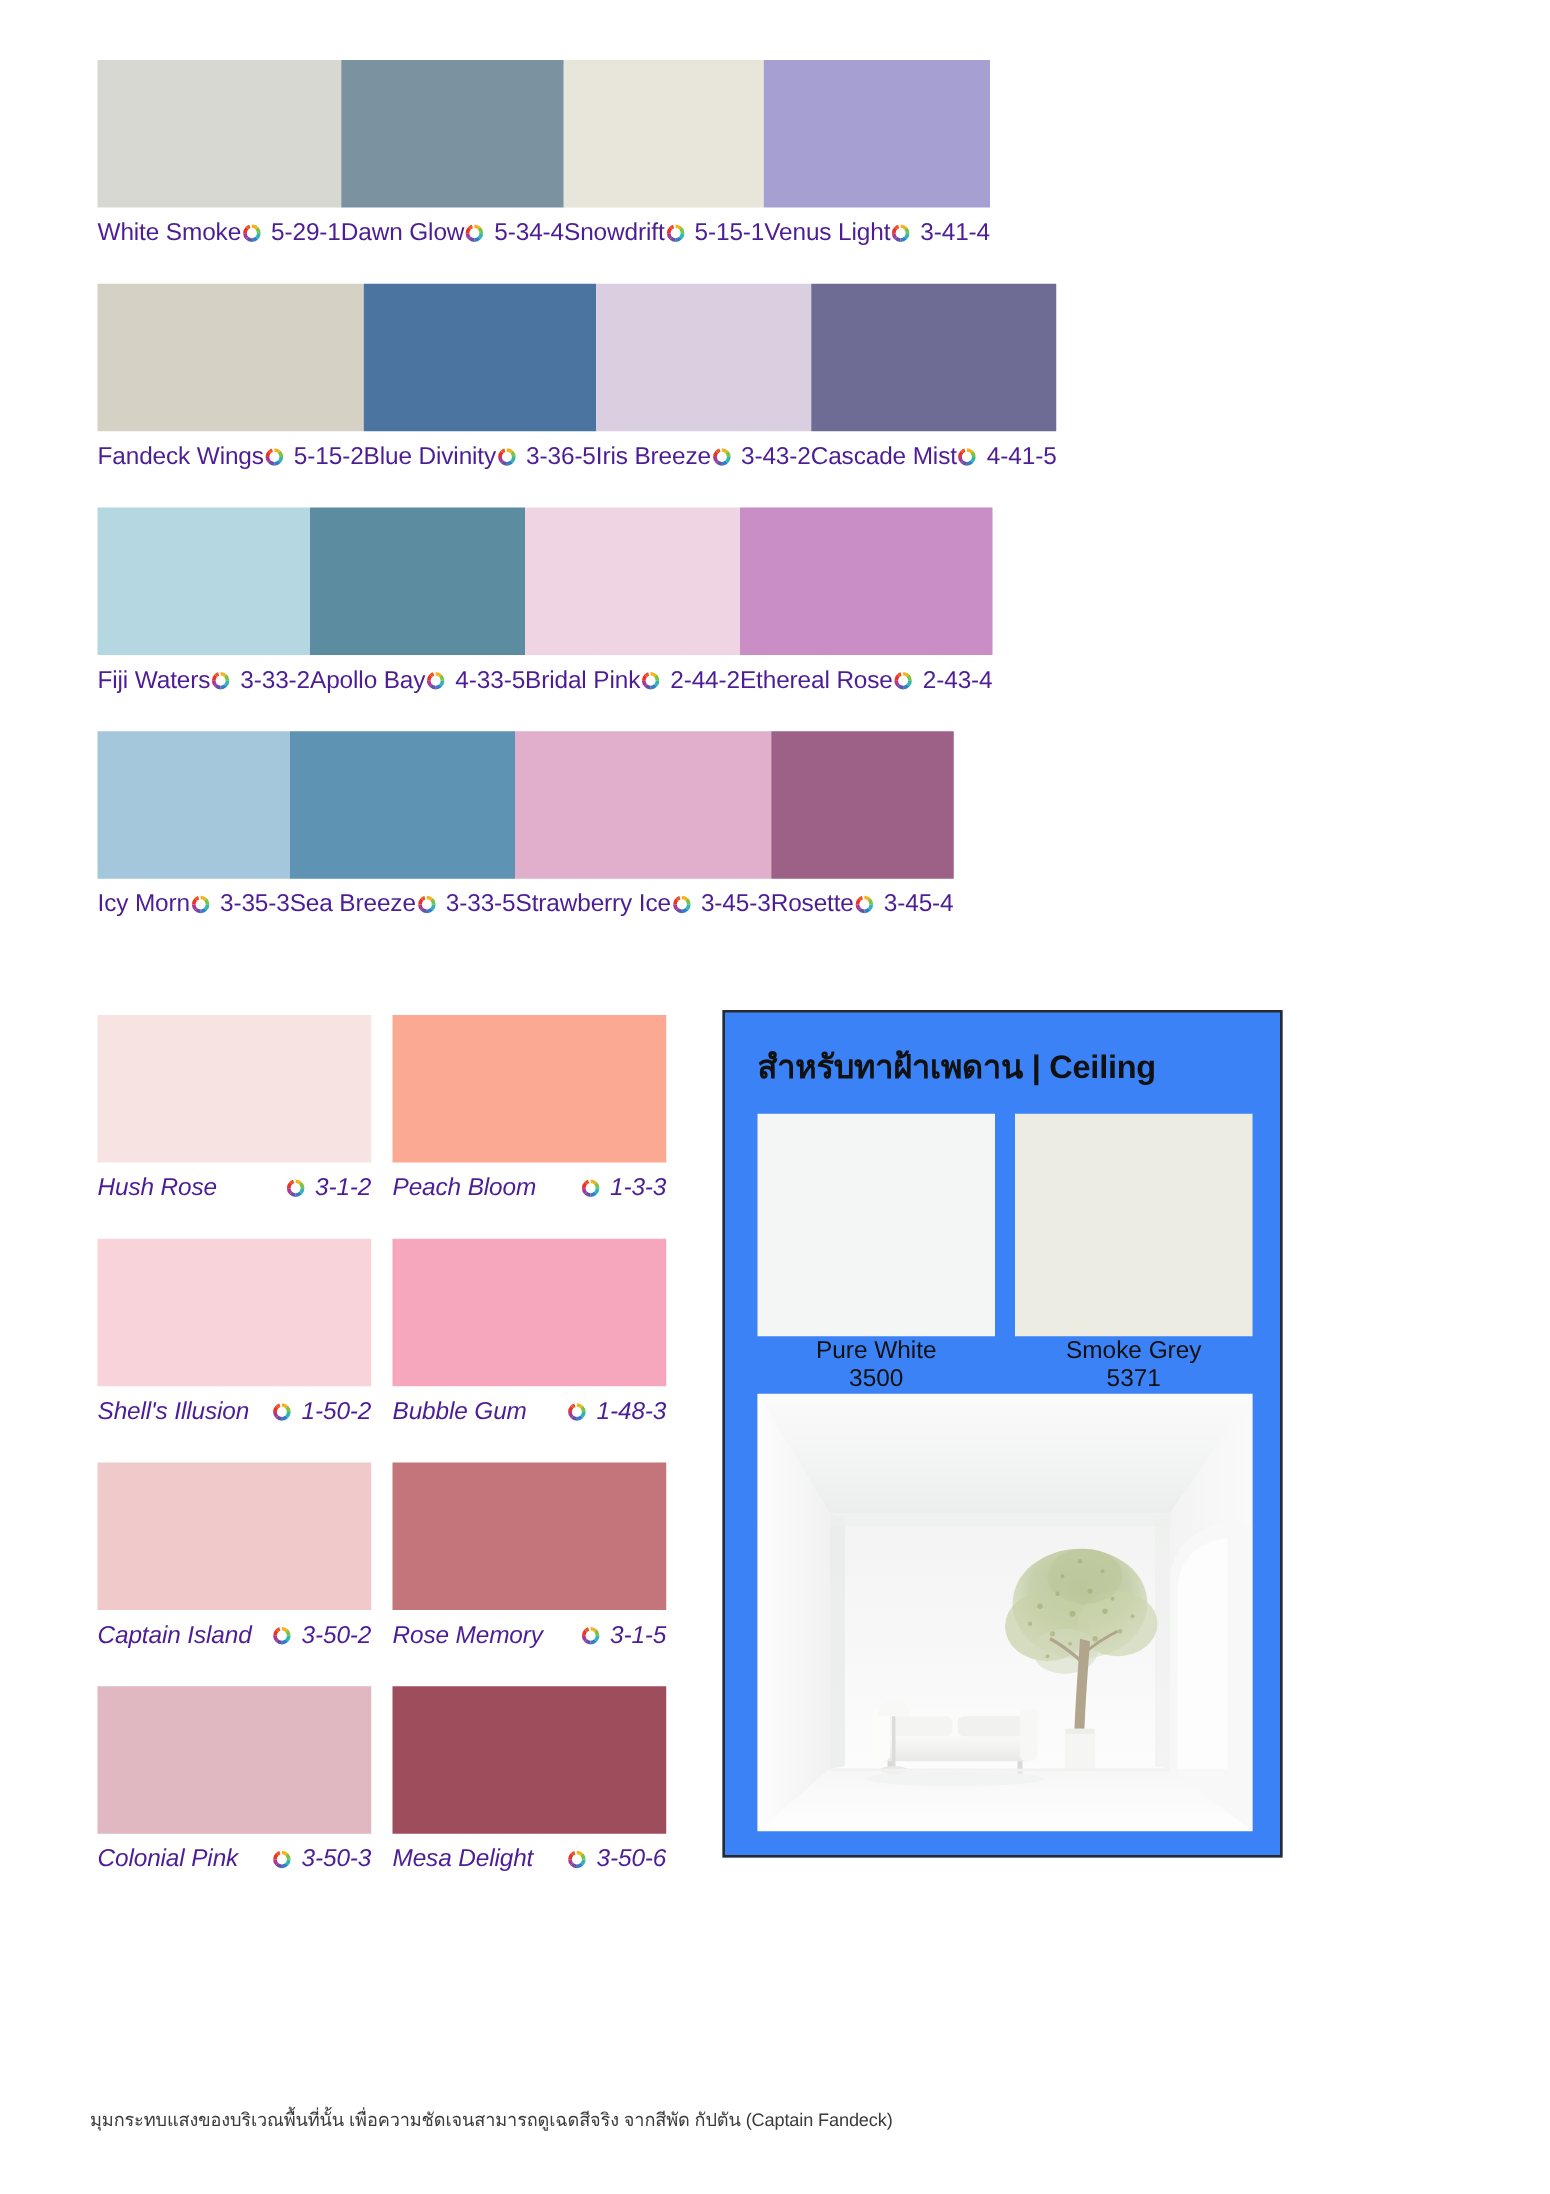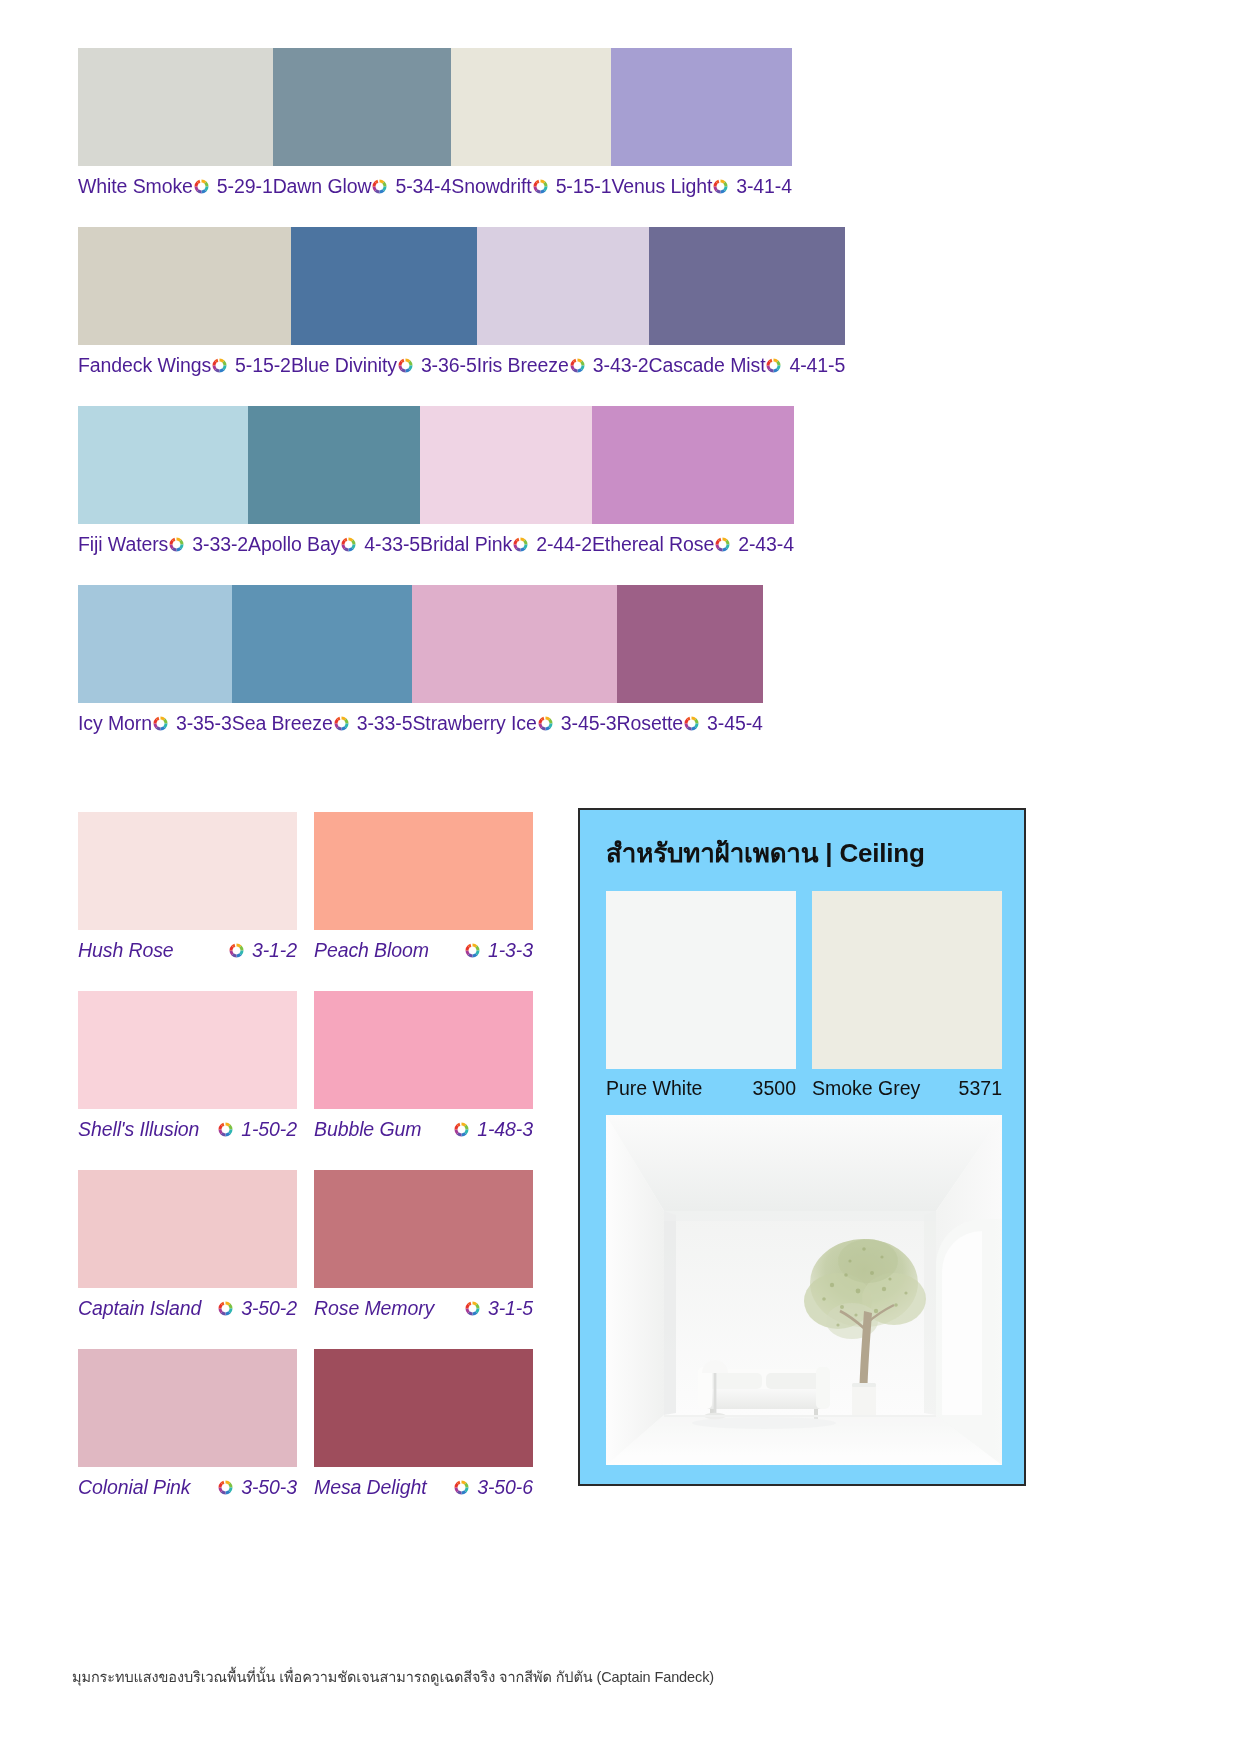--- a/index.html
+++ b/index.html
@@ -85,21 +85,21 @@
 
   
   #ceiling-panel {
     position: absolute;
     left: 578px;
     top: 808px;
     width: 448px;
     height: 678px;
     border: 2px solid #2a2a2a;
     box-sizing: border-box;
-    background: #7dd3fc;
+    background: #3b82f6;
   }
   #ceiling-title {
     margin: 22px 0 0 26px;
     font-size: 26px;
     font-weight: bold;
     color: #111;
     letter-spacing: -0.2px;
   }
   .ceiling-chips {
     display: flex;
@@ -112,20 +112,21 @@
     height: 178px;
     display: block;
   }
   .ceiling-label {
     display: flex;
     align-items: center;
     justify-content: space-between;
     height: 38px;
     font-size: 19.5px;
     color: #111;
+    flex-direction: column;
   }
   #room-photo {
     margin: 8px 0 0 26px;
     width: 396px;
     height: 350px;
     position: relative;
     overflow: hidden;
     background: #f6f6f4;
   }
 
@@ -137,21 +138,21 @@
     position: absolute;
     left: 72px;
     top: 1665px;
     width: 1090px;
     font-size: 14.5px;
     line-height: 1.72;
     color: #3b3b3b;
     letter-spacing: -0.1px;
   }
   #footer .b { font-weight: bold; color: #222; }
-  #footer-line2 { color: #3b3b3b; }
+  #footer-line2 { color: #3b3b3b; margin-top: 20px; }
 </style>
 </head>
 <body>
 
 <div class="page">
 
   <div id="top-grid">
       <div class="rowblock">
         <div class="cell swatch col0">
           <span class="swatch-chip" style="background:#d7d8d2"></span>

